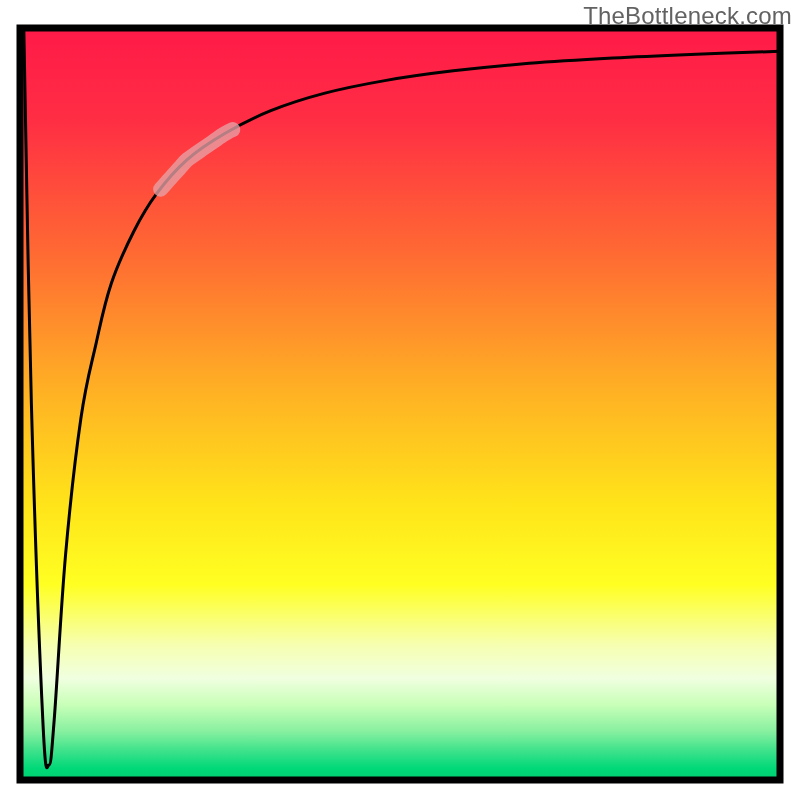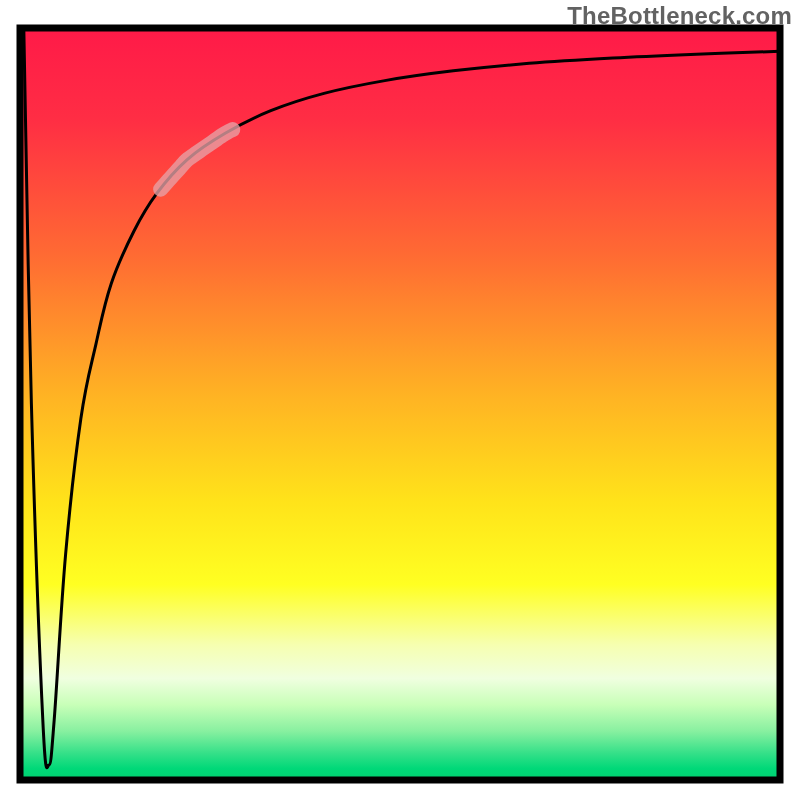--- a/index.html
+++ b/index.html
@@ -13,21 +13,21 @@
   .wrap {
     position: relative;
     width: 800px;
     height: 800px;
   }
   .watermark {
     position: absolute;
     top: 2px;
     right: 8px;
     font-size: 24px;
-    font-weight: 700;
+    font-weight: 400;
     color: #626262;
     letter-spacing: 0.2px;
     z-index: 20;
   }
   svg {
     position: absolute;
     left: 0;
     top: 0;
     width: 800px;
     height: 800px;

